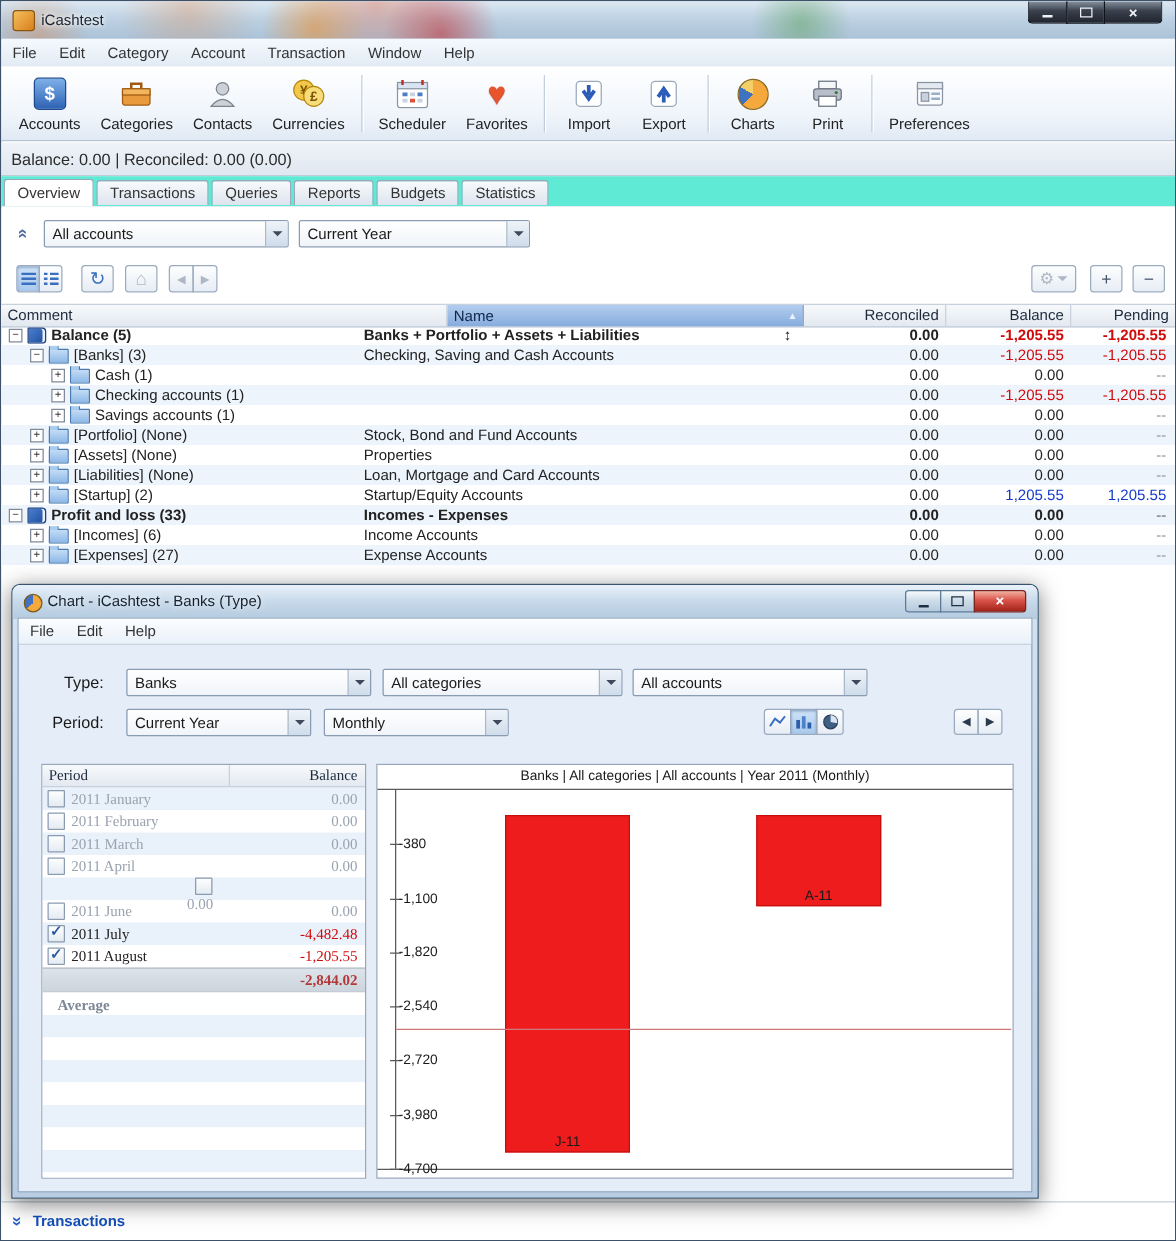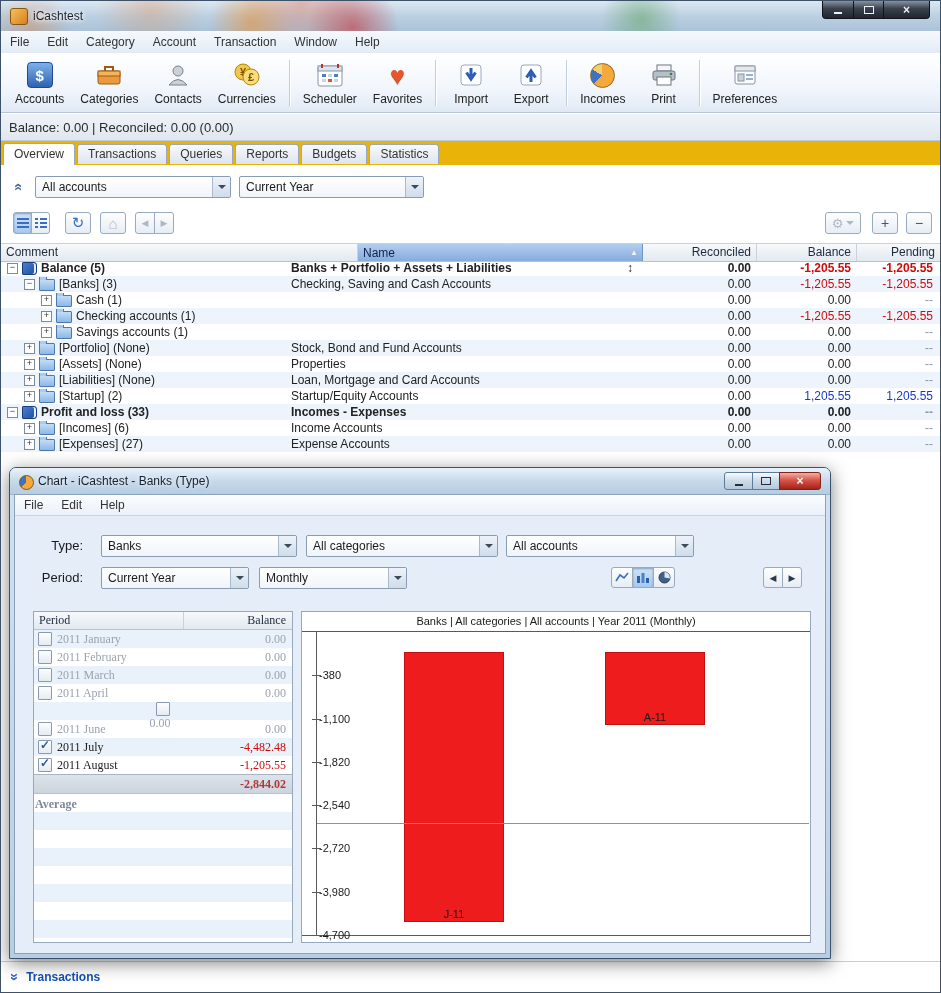--- a/index.html
+++ b/index.html
@@ -48,21 +48,21 @@
   .ic-accounts{width:24px;height:24px;border-radius:4px;background:linear-gradient(#7fb0e8,#2d62b4);
     border:1px solid #1d4a90;color:#fff;font-weight:bold;font-size:15px;display:flex;align-items:center;justify-content:center;}
   .ic-heart{font-size:25px;line-height:24px;color:#e8542c;text-shadow:0 1px 1px #9c2a10;}
   .ic-pie{width:23px;height:23px;border-radius:50%;border:1px solid #8a6a20;
     background:conic-gradient(#f5a83c 0 225deg,#3f72c0 225deg 300deg,#f3cf6a 300deg 360deg);}
   
   .statusstrip{position:absolute;left:0;right:0;top:113px;height:27px;
     background:linear-gradient(#eff3f8,#dfe7f0);border-bottom:1px solid #c0cbd8;
     line-height:27px;padding-left:8px;color:#2b2b2b;font-size:13px;box-sizing:border-box;}
   
-  .tabbar{position:absolute;left:0;right:0;top:140px;height:24px;background:#eab308;border-bottom:1px solid #9aa8ba;}
+  .tabbar{position:absolute;left:0;right:0;top:140px;height:24px;background:#5eead4;border-bottom:1px solid #9aa8ba;}
   .tab{display:inline-block;margin-top:3px;margin-left:2px;padding:0 10px;line-height:19px;
     border:1px solid #9aa8ba;border-bottom:none;border-radius:3px 3px 0 0;
     background:linear-gradient(#f8fafc,#dde4ee);color:#333;position:relative;top:0;}
   .tab.active{background:#fff;line-height:21px;margin-top:1px;z-index:2;}
   
   .content{position:absolute;left:0;right:0;top:164px;bottom:0;background:#fff;}
   .chevron{display:inline-block;color:#4a6a9a;font-weight:bold;font-size:14px;}
   .chev-up{position:absolute;left:12px;top:14px;transform:rotate(-90deg);}
   .combo{position:absolute;height:22px;border:1px solid #8a9cb2;border-radius:2px;
     background:linear-gradient(#ffffff,#f0f4f9);box-sizing:border-box;display:flex;align-items:center;}
@@ -143,21 +143,21 @@
   .ph-balance{flex:1;padding-right:6px;line-height:16px;text-align:right;color:#1c2a3c;}
   .prow{display:flex;align-items:center;height:18px;}
   .prow .cb{width:12px;height:12px;border:1px solid #8a9ab0;background:linear-gradient(#fdfefe,#e4ebf2);
     margin:0 5px 0 4px;flex:0 0 auto;position:relative;border-radius:1px;}
   .prow .cb .ck{position:absolute;left:1px;top:-3px;font-size:12px;font-weight:bold;color:#2c5aa0;}
   .prow .ptext{flex:1;white-space:nowrap;overflow:hidden;}
   .prow .pval{padding-right:6px;text-align:right;}
   .prow.unchecked .ptext,.prow.unchecked .pval{color:#9aa3b0;}
   .prow-avg{display:flex;align-items:center;height:18px;background:linear-gradient(#dde3ea,#ccd4dd);
     border-top:1px solid #aab4c0;border-bottom:1px solid #b6bfca;font-weight:bold;}
-  .prow-avg .ptext{flex:1;padding-left:1px;color:#7d8997;margin-top:40px;}
+  .prow-avg .ptext{flex:1;padding-left:12px;color:#7d8997;margin-top:40px;}
   .prow-avg .pval{padding-right:6px;color:#b23838;}
   
   .chart-panel{position:absolute;left:286px;top:116px;width:510px;height:332px;background:#fff;
     border:1px solid #98a8bc;box-sizing:border-box;padding-left:24px;}
   .chart-title{position:absolute;left:0;right:0;top:3px;text-align:center;font-size:11px;color:#1a1a1a;}
   .plot{position:absolute;left:0;right:0;top:19px;bottom:6px;border-top:1px solid #5a5a5a;border-bottom:1px solid #5a5a5a;}
   .vaxis{position:absolute;left:14px;top:0;bottom:0;border-left:1px solid #5a5a5a;}
   .tick-lbl{position:absolute;left:17px;transform:translateY(-50%);font-size:11px;color:#1a1a1a;white-space:nowrap;}
   .tick-mark{position:absolute;left:10px;width:9px;border-top:1px solid #5a5a5a;}
   .bar{position:absolute;background:#ee1c1c;border:1px solid #c40f0f;box-sizing:border-box;}
@@ -263,21 +263,21 @@
           <path d="M12 19 v-8 M7.5 14.5 L12 8 L16.5 14.5" stroke="#2a5cb8" stroke-width="3" fill="none"></path>
         </svg>
       </span>
       <span class="tb-lbl">Export</span>
     </div>
     <span class="tb-sep"></span>
     <div class="tb-btn">
       <span class="tb-ic">
         <span class="ic-pie"></span>
       </span>
-      <span class="tb-lbl">Incomes</span>
+      <span class="tb-lbl">Charts</span>
     </div>
     <div class="tb-btn">
       <span class="tb-ic">
         <svg width="26" height="24">
           <rect x="6" y="2" width="14" height="6" fill="#f4f6f8" stroke="#6a7482"></rect>
           <rect x="2" y="8" width="22" height="9" rx="2" fill="#b8bfc9" stroke="#6a7482"></rect>
           <rect x="6" y="14" width="14" height="8" fill="#fff" stroke="#6a7482"></rect>
           <circle cx="20" cy="11" r="1.3" fill="#3a7a3a"></circle>
         </svg>
       </span>

